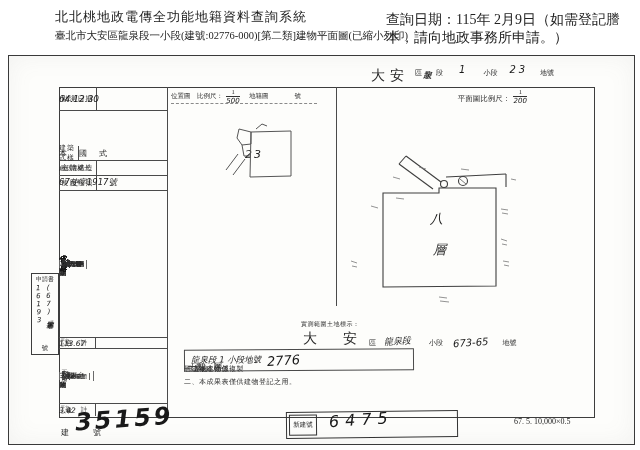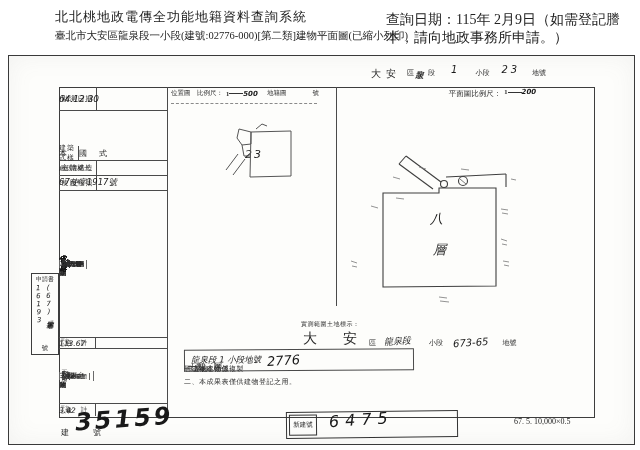--- a/index.html
+++ b/index.html
@@ -11,21 +11,21 @@
   
   #scan{position:absolute;left:8px;top:55px;width:625px;height:388px;border:1.5px solid #3a3a3a;
         background:#fdfdfb;box-shadow:inset 0 0 25px rgba(120,120,120,.08);}
   #scan *{position:absolute;}
   .printed{font-family:"Liberation Serif","DejaVu Serif",serif;color:#2b2b2b;}
   .hand{font-family:"DejaVu Sans",sans-serif;font-style:italic;color:#191919;}
   #doc-title{left:46px;top:5px;font-size:14.5px;font-weight:bold;letter-spacing:2px;white-space:nowrap;}
   
   #land-ref{left:362px;top:8px;display:flex;align-items:flex-start;white-space:nowrap;position:absolute;}
   #land-ref span{position:static;}
-  .lr-big{font-size:10px;letter-spacing:5px;padding-top:3px;font-family:Liberation Serif, serif;}
+  .lr-big{font-size:14px;letter-spacing:5px;padding-top:3px;font-family:Liberation Serif, serif;}
   .lr-sm{font-size:7px;padding-top:4px;}
   .lr-hand{font-size:10px;}
   #lr-section{writing-mode:vertical-rl;text-orientation:upright;font-size:8.5px;line-height:8px;
     transform:rotate(4deg);height:24px;margin:0 4px 0 2px;}
   
   #form-border{left:50px;top:31px;width:534px;height:329px;border:1px solid #3d3d3d;}
   .vline{width:0;border-left:1px solid #4a4a4a;}
   
   .lrow{left:50px;width:108px;display:flex;border-bottom:1px solid #4a4a4a;box-sizing:border-box;align-items:center;}
   .lrow .lab{border-right:1px solid #4a4a4a;height:100%;display:flex;align-items:center;justify-content:center;
@@ -45,23 +45,23 @@
     font-family:"Liberation Serif",serif;}
   
   #app-box{left:22px;top:217px;width:26px;height:80px;border:1px solid #3d3d3d;background:#fdfdfb;}
   #app-box .t{left:0;top:1px;width:100%;text-align:center;font-size:6px;letter-spacing:0;}
   #app-box .n{left:2px;top:10px;height:60px;writing-mode:vertical-rl;text-orientation:upright;
     font-size:7px;line-height:10px;transform:rotate(-2deg);}
   #app-box .s{left:0;bottom:1px;width:100%;text-align:center;font-size:6.5px;}
   
   #loc-header{left:162px;top:33px;font-size:6.5px;display:flex;align-items:center;white-space:nowrap;}
   #loc-header span{position:static;}
-  #plan-header{left:400px;top:33px;width:170px;display:flex;justify-content:center;align-items:flex-start;font-size:7.5px;}
+  #plan-header{left:400px;top:33px;width:170px;display:flex;justify-content:center;align-items:flex-end;font-size:7.5px;}
   #plan-header span{position:static;}
-  .frac{display:inline-flex;align-items:center;margin:0 3px;position:static;font-weight:bold;}
+  .frac{display:inline-flex;flex-direction:column;align-items:center;margin:0 3px;position:static;}
   .frac .num{font-size:6.5px;line-height:6px;position:static;}
   .frac .bar{width:14px;border-top:1px solid #333;margin:1px 0;position:static;}
   .frac .den{font-size:7px;line-height:6px;position:static;}
   #loc-dash{left:162px;top:47px;width:146px;border-top:1px dashed #8a8a8a;}
   #hand-23{left:236px;top:92px;font-size:11px;letter-spacing:2px;}
   
   #land-heading{left:292px;top:264px;font-size:6px;letter-spacing:.5px;}
   #land-line{left:294px;top:274px;display:flex;align-items:flex-end;white-space:nowrap;}
   #land-line span{position:static;}
   #boxed-note{left:175px;top:293px;width:228px;height:20px;border:1.3px solid #4a4a4a;display:flex;align-items:center;

